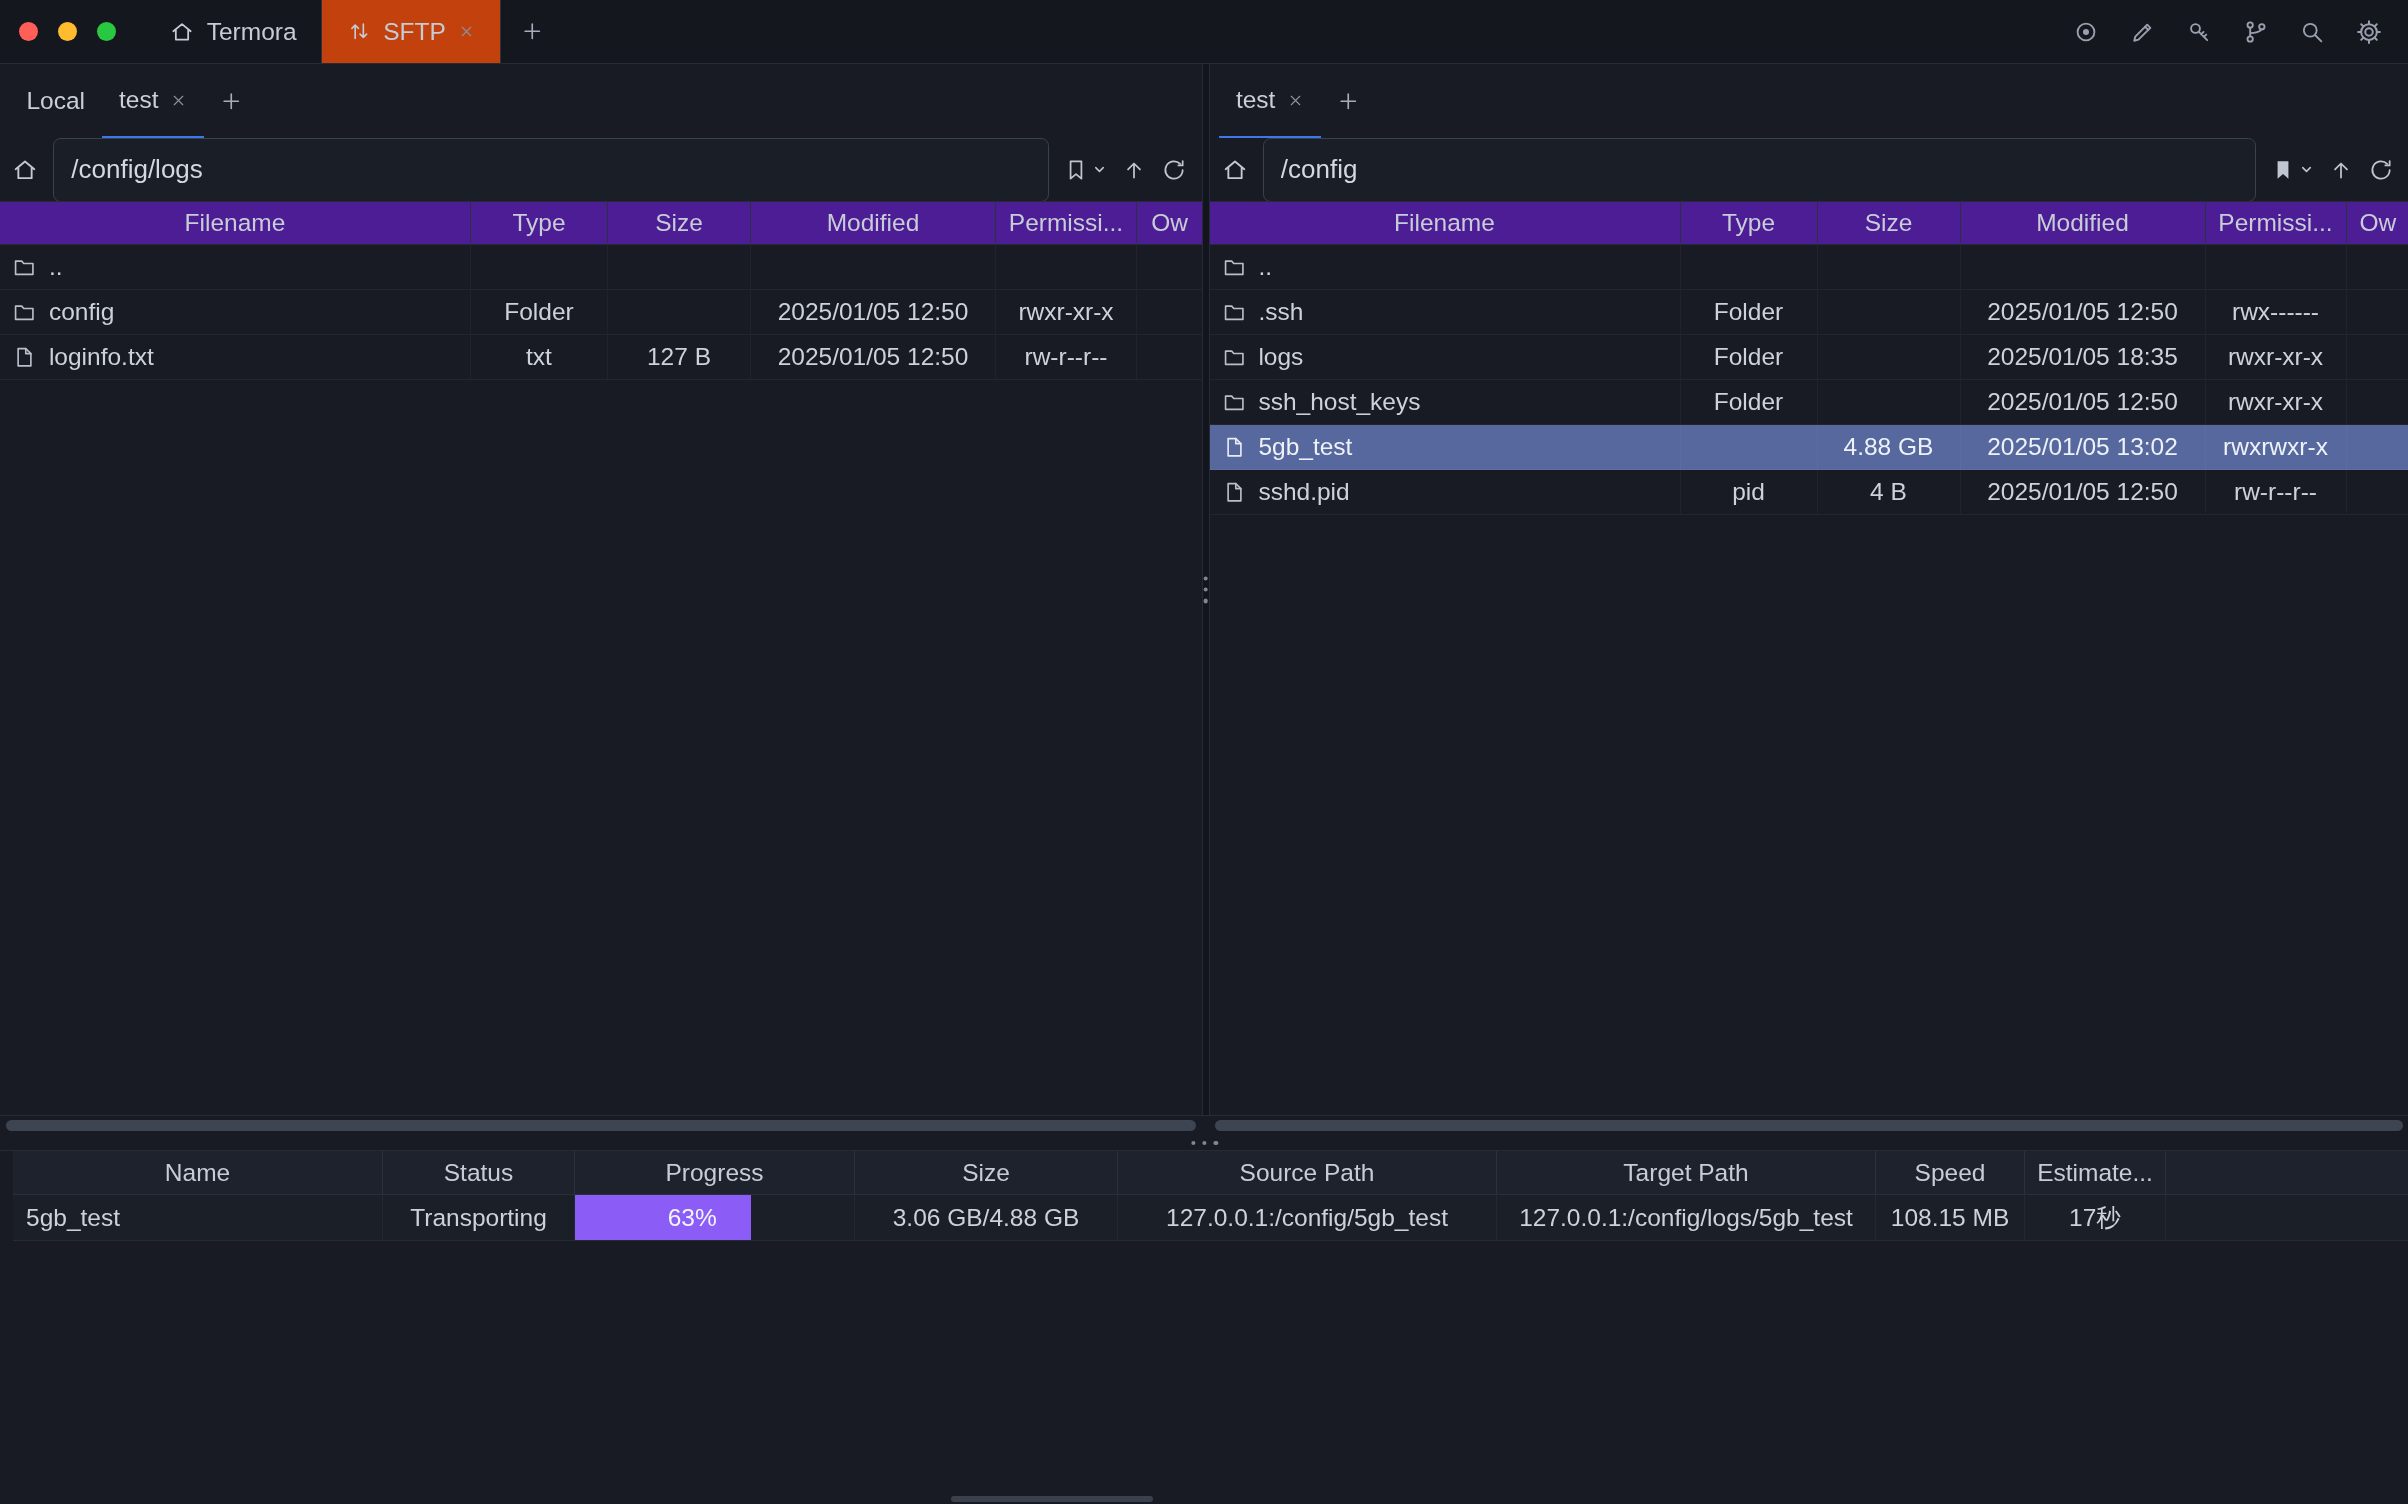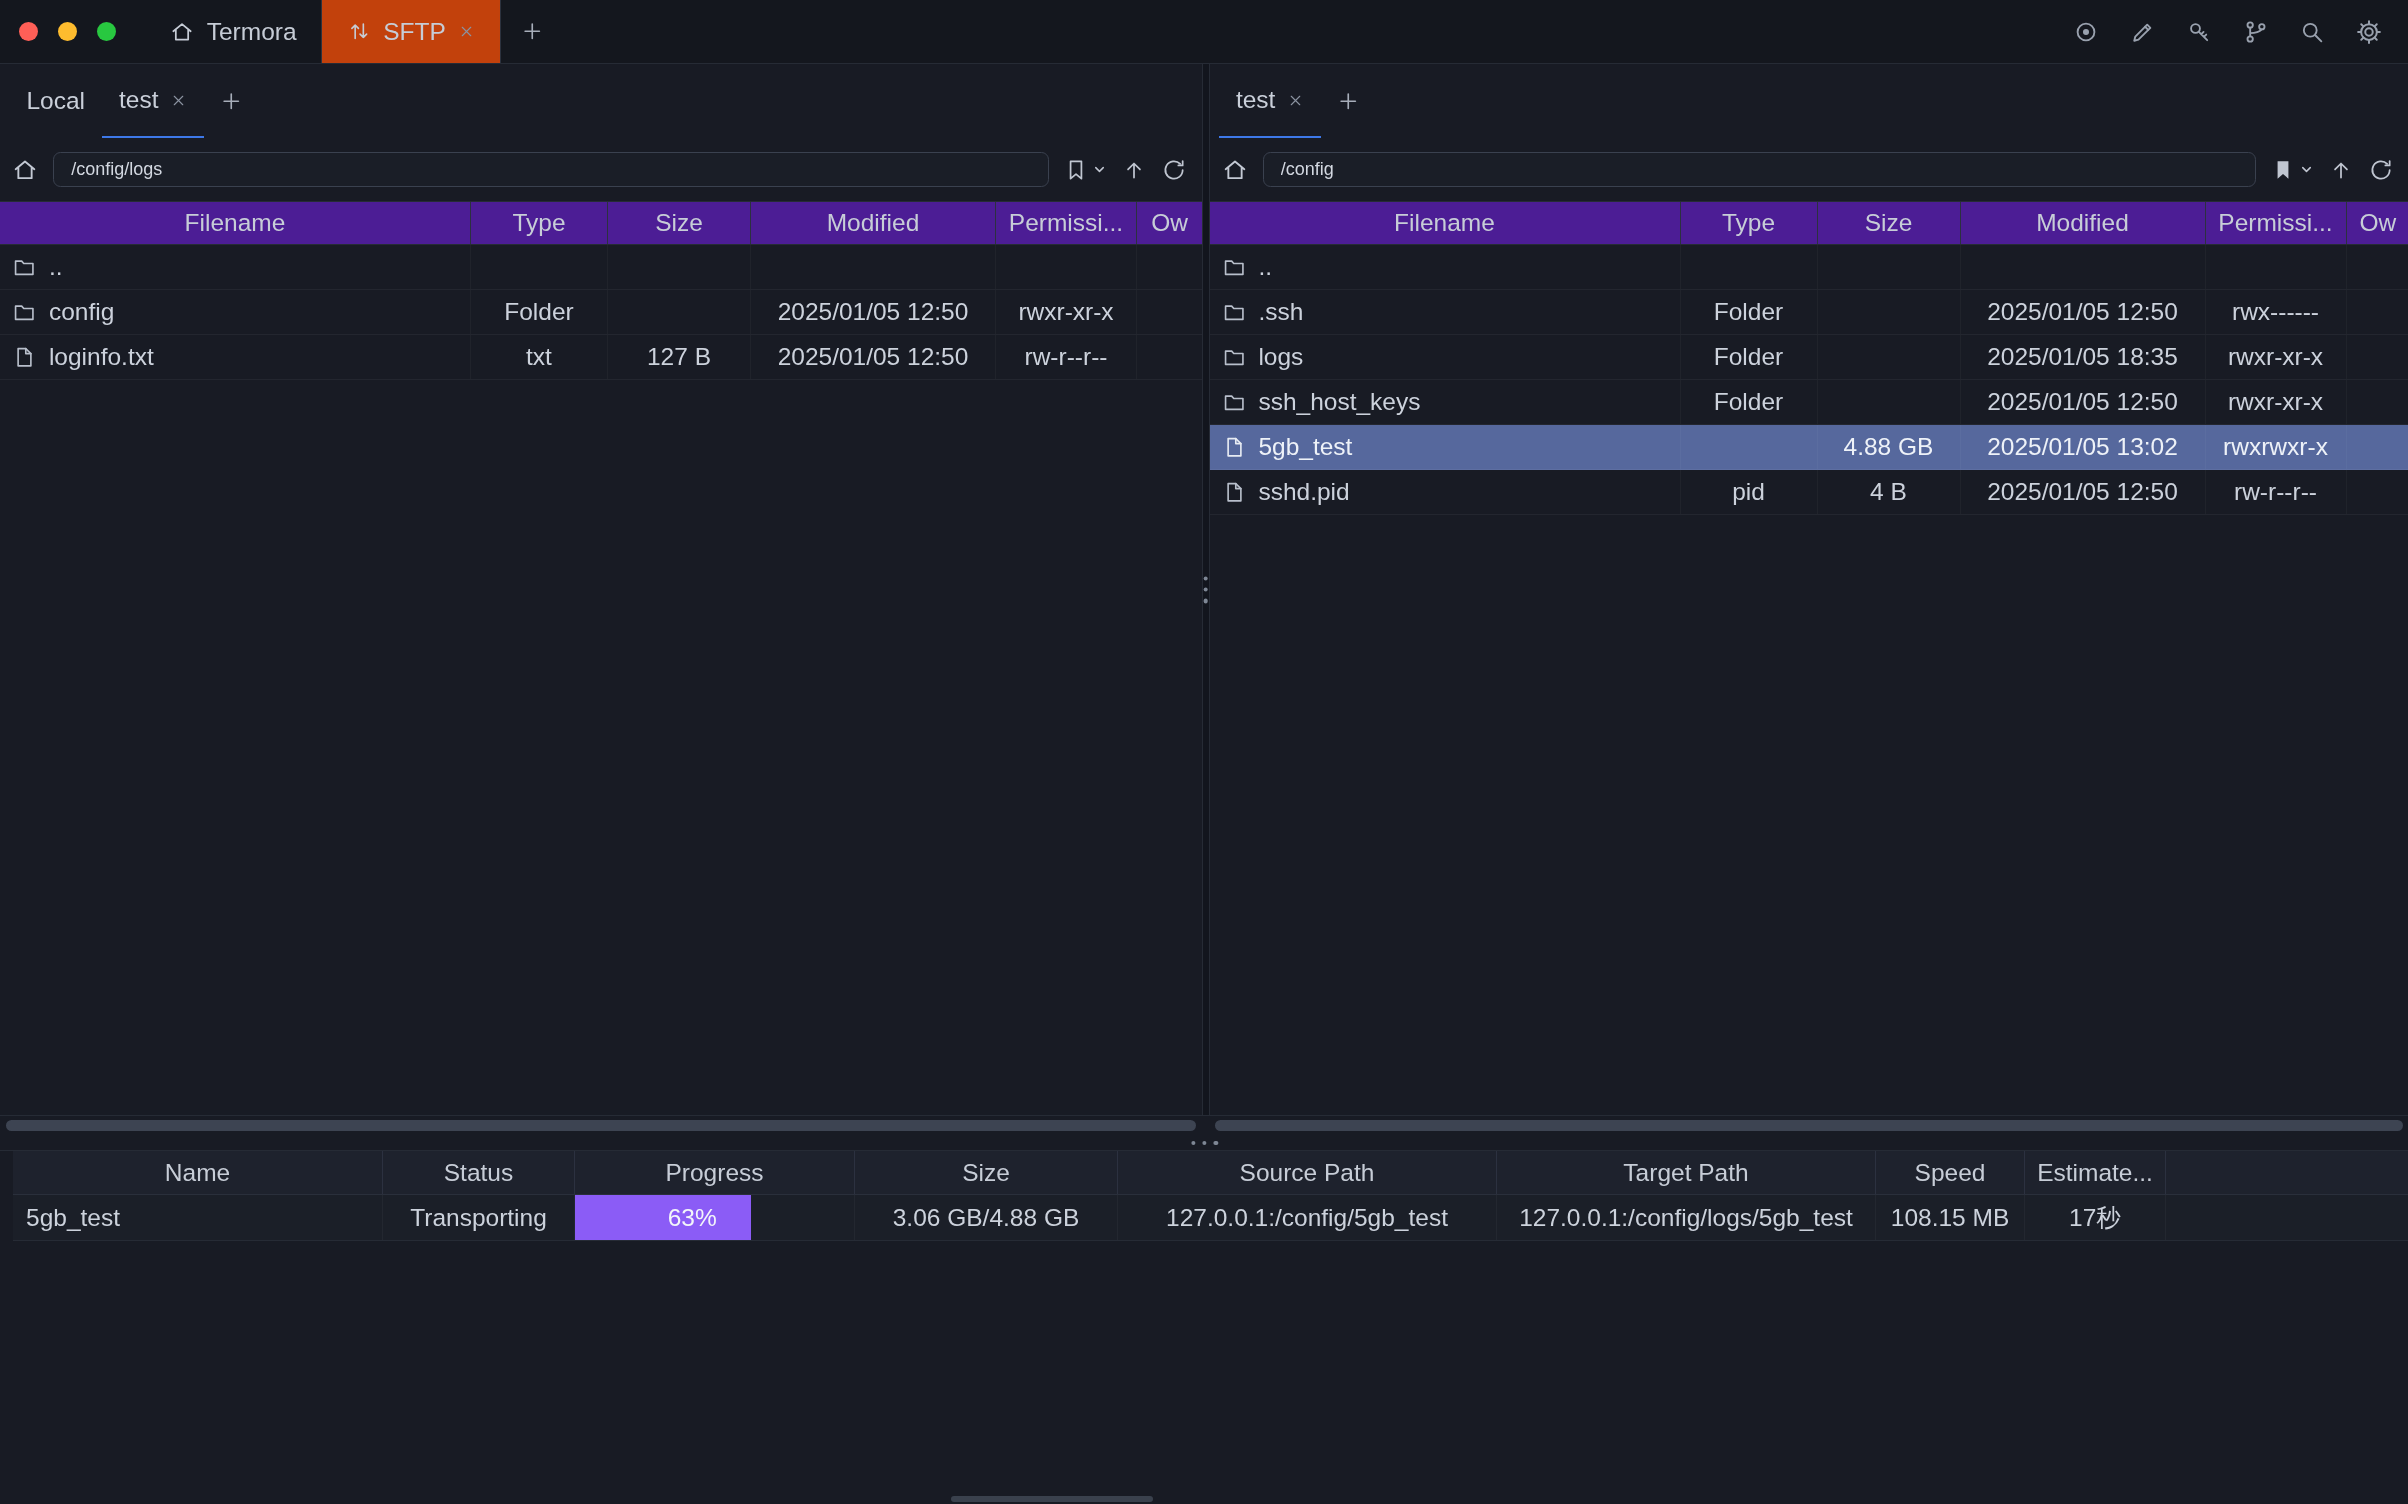--- a/index.html
+++ b/index.html
@@ -33,22 +33,22 @@
   .vgrip i, .hgrip i { width:4.7px; height:4.7px; border-radius:50%; background:#7e8795; display:block; }
 
   .pane-tabs { height:74px; display:flex; align-items:stretch; padding-left:9.4px; }
   .pane-tab { display:flex; align-items:center; gap:11.3px; padding:0 17px; color:#c9cfd9; }
   .pane-tab.active { border-bottom:2.8px solid #3d78e8; }
   .tab-close { display:flex; align-items:center; color:#8b93a1; }
   .tab-add { display:flex; align-items:center; padding:0 15px; color:#a7aeba; }
 
   .pathbar { height:63px; display:flex; align-items:center; gap:14px; padding:0 15px 0 11.3px; }
   .home-btn { display:flex; align-items:center; color:#c3c9d4; }
-  .path-input { flex:1; height:35px; min-width:0; background:#1a1e27; border:1.4px solid #3a414f;
-    border-radius:7.5px; color:#d3d8e1; font:inherit; font-size:18px; padding:0 17px; outline:none; }
+  .path-input { flex:1; height:64px; min-width:0; background:#1a1e27; border:1.4px solid #3a414f;
+    border-radius:7.5px; color:#d3d8e1; font:inherit; font-size:26px; padding:0 17px; outline:none; }
   .pa { display:flex; align-items:center; color:#c0c6d1; }
   .pa-group { display:flex; align-items:center; gap:2.8px; }
 
   
   .ft-header, .ft-row { display:grid; grid-template-columns:471px 137px 143px 245px 141px minmax(0,1fr); }
   .ft-header { height:44px; background:#4c1d95; border-top:0.9px solid #262b35; border-bottom:0.9px solid #262b35; }
   .ft-header .hc { display:flex; align-items:center; justify-content:center; border-right:0.9px solid #2c3140; color:#c7cdd7; overflow:hidden; white-space:nowrap; }
   .ft-header .hc:last-child { border-right:none;text-align:right; }
   .ft-body { flex:1; position:relative; overflow:hidden; }
   .ft-row { height:45px; border-bottom:0.9px solid rgba(255,255,255,0.05); }

